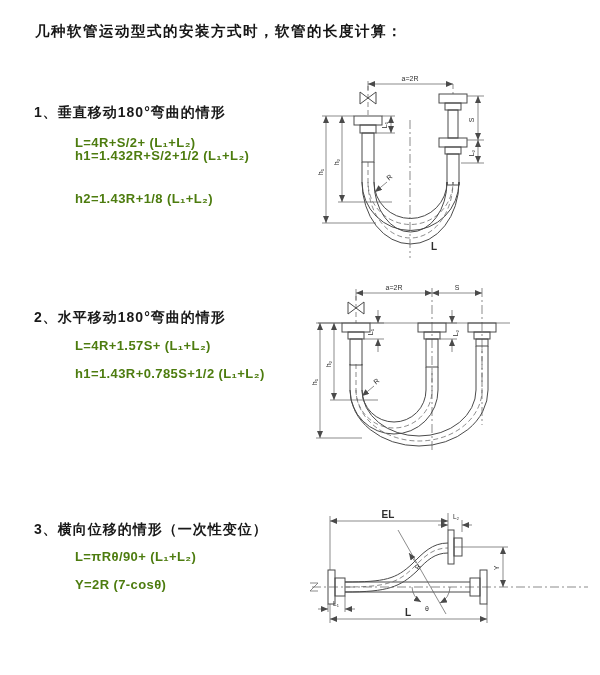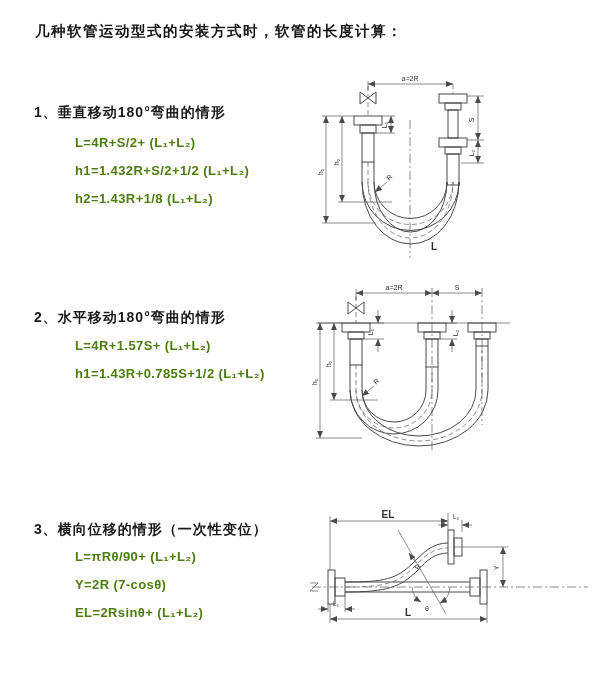--- a/index.html
+++ b/index.html
@@ -33,31 +33,30 @@
 </style>
 </head>
 <body>
 
 <div class="page">
 
   <div class="title">几种软管运动型式的安装方式时，软管的长度计算：</div>
 
   <div class="sec-heading" style="top:104px">1、垂直移动180°弯曲的情形</div>
   <div class="formula" style="top:135px">L=4R+S/2+ (L₁+L₂)</div>
-  <div class="formula" style="top:163px">h1=1.432R+S/2+1/2 (L₁+L₂)</div>
+  <div class="formula" style="top:148px">h1=1.432R+S/2+1/2 (L₁+L₂)</div>
   <div class="formula" style="top:191px">h2=1.43R+1/8 (L₁+L₂)</div>
 
   <div class="sec-heading" style="top:309px">2、水平移动180°弯曲的情形</div>
   <div class="formula" style="top:338px">L=4R+1.57S+ (L₁+L₂)</div>
   <div class="formula" style="top:366px">h1=1.43R+0.785S+1/2 (L₁+L₂)</div>
 
   <div class="sec-heading" style="top:521px">3、横向位移的情形（一次性变位）</div>
   <div class="formula" style="top:549px">L=πRθ/90+ (L₁+L₂)</div>
   <div class="formula" style="top:577px">Y=2R (7-cosθ)</div>
-  <div class="formula" style="top:605px">EL=2Rsinθ+ (L₁+L₂)</div>
 
   <svg style="left:312px;top:70px" width="280" height="195" viewBox="0 0 280 195">
     <defs>
       <pattern id="b1" width="4" height="4" patternUnits="userSpaceOnUse">
         <path d="M0,4 L4,0 M0,0 L4,4" stroke="#6a6a6a" stroke-width="0.6"></path>
       </pattern>
       <marker id="arr1" markerWidth="8" markerHeight="6" refX="7" refY="3" orient="auto-start-reverse" markerUnits="userSpaceOnUse">
         <path d="M0,0 L7,3 L0,6 Z" fill="#4a4a4a"></path>
       </marker>
     </defs>

